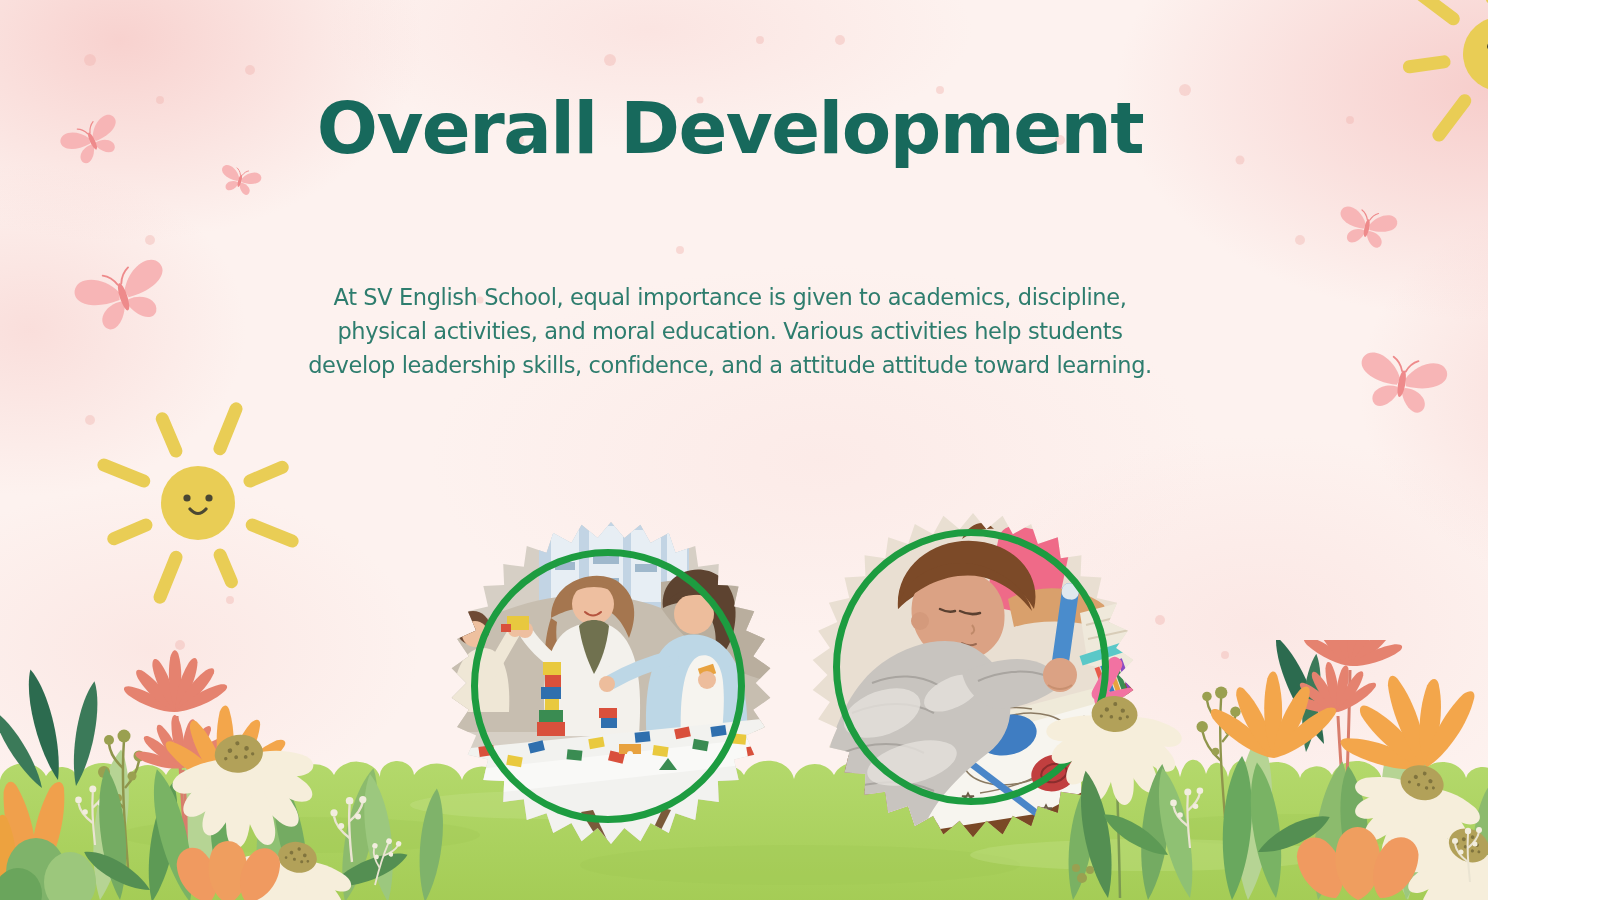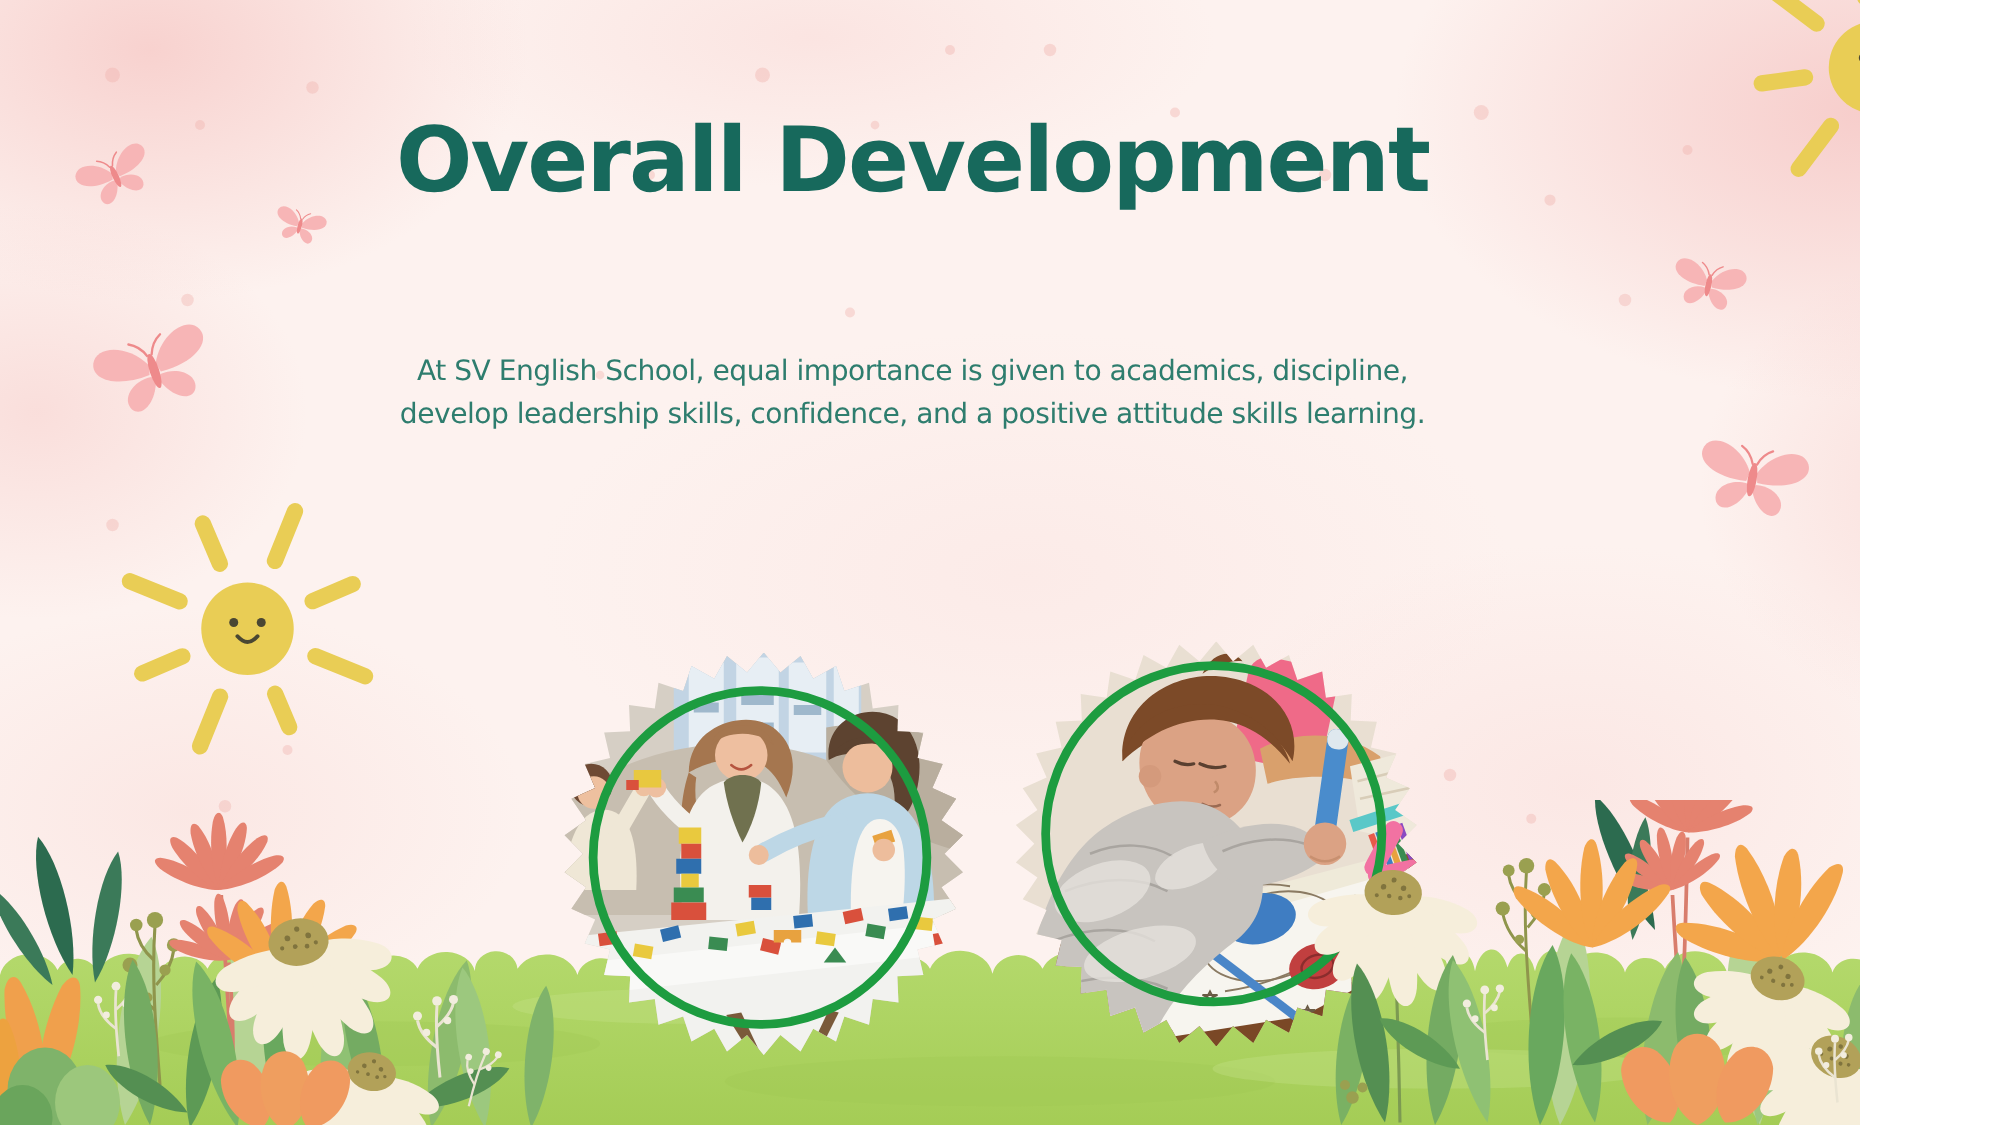--- a/index.html
+++ b/index.html
@@ -180,21 +180,22 @@
     <use href="#butterfly" transform="translate(1521,276) rotate(-20) scale(0.5)"></use>
     <use href="#butterfly" transform="translate(1402,382) rotate(10) scale(0.9)"></use>
   </svg>
 
   <h1 class="title" style="margin:0;">
     <div>Overall Development</div>
   </h1>
 
   <div class="bodytext">
     <div>At SV English School, equal importance is given to academics, discipline,</div>
-    <div>develop leadership skills, confidence, and a positive attitude skills learning.</div>
+    <div>physical activities, and moral education. Various activities help students</div>
+    <div>develop leadership skills, confidence, and a attitude attitude toward learning.</div>
   </div>
 
   <svg class="layer grass-wrap" width="1600" height="165" viewBox="0 0 1600 165">
     <defs>
       <linearGradient id="gGrad" x1="0" y1="0" x2="0" y2="1">
         <stop offset="0" stop-color="#b4d96c"></stop>
           <stop offset="1" stop-color="#a4cc55"></stop>
       </linearGradient>
     </defs>
     <g fill="#c2e083">

